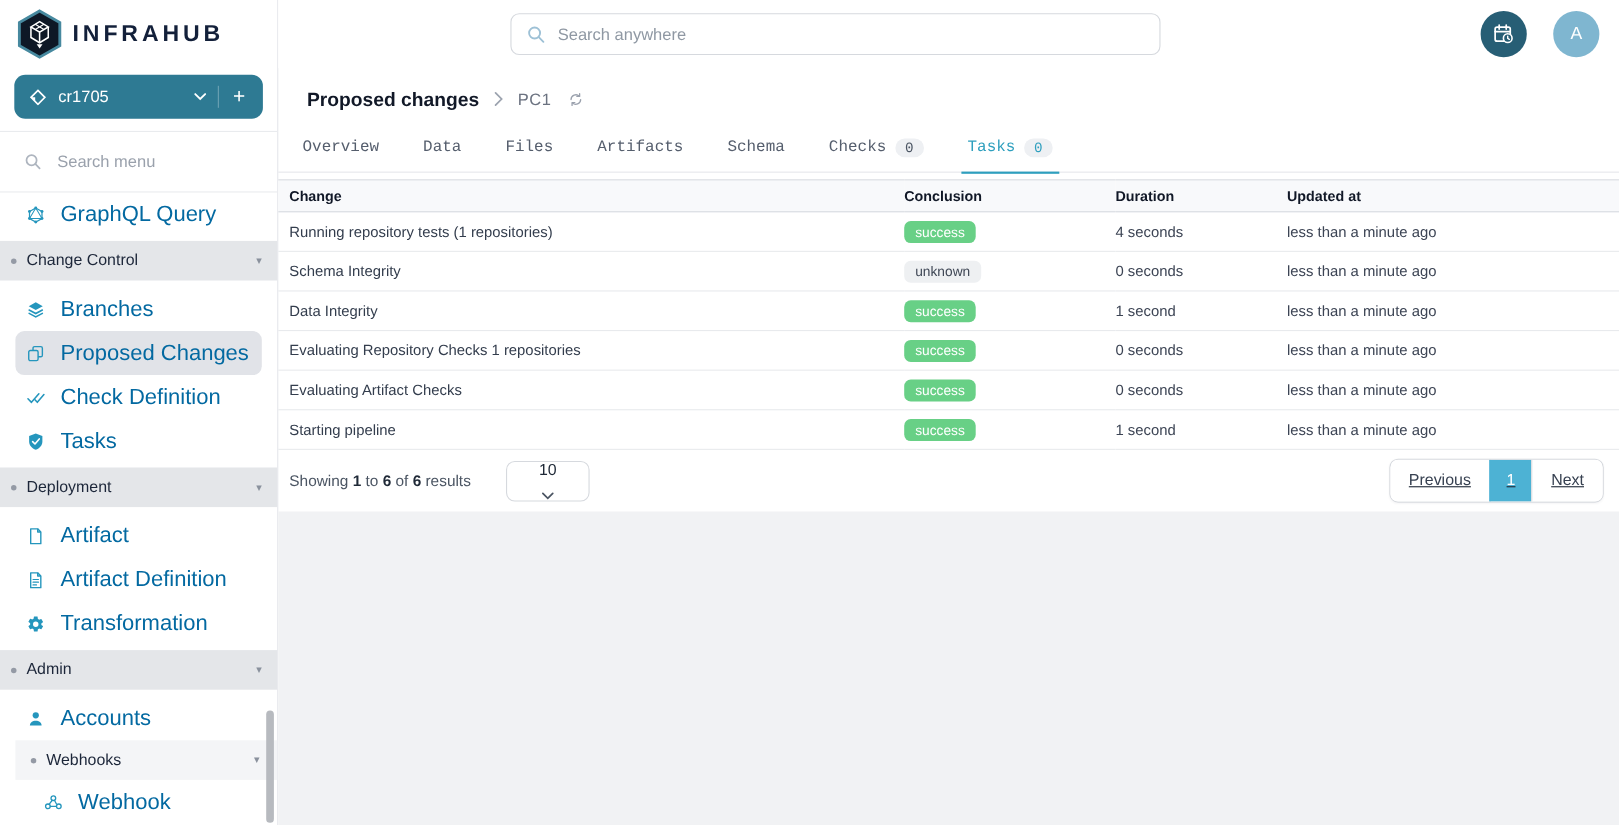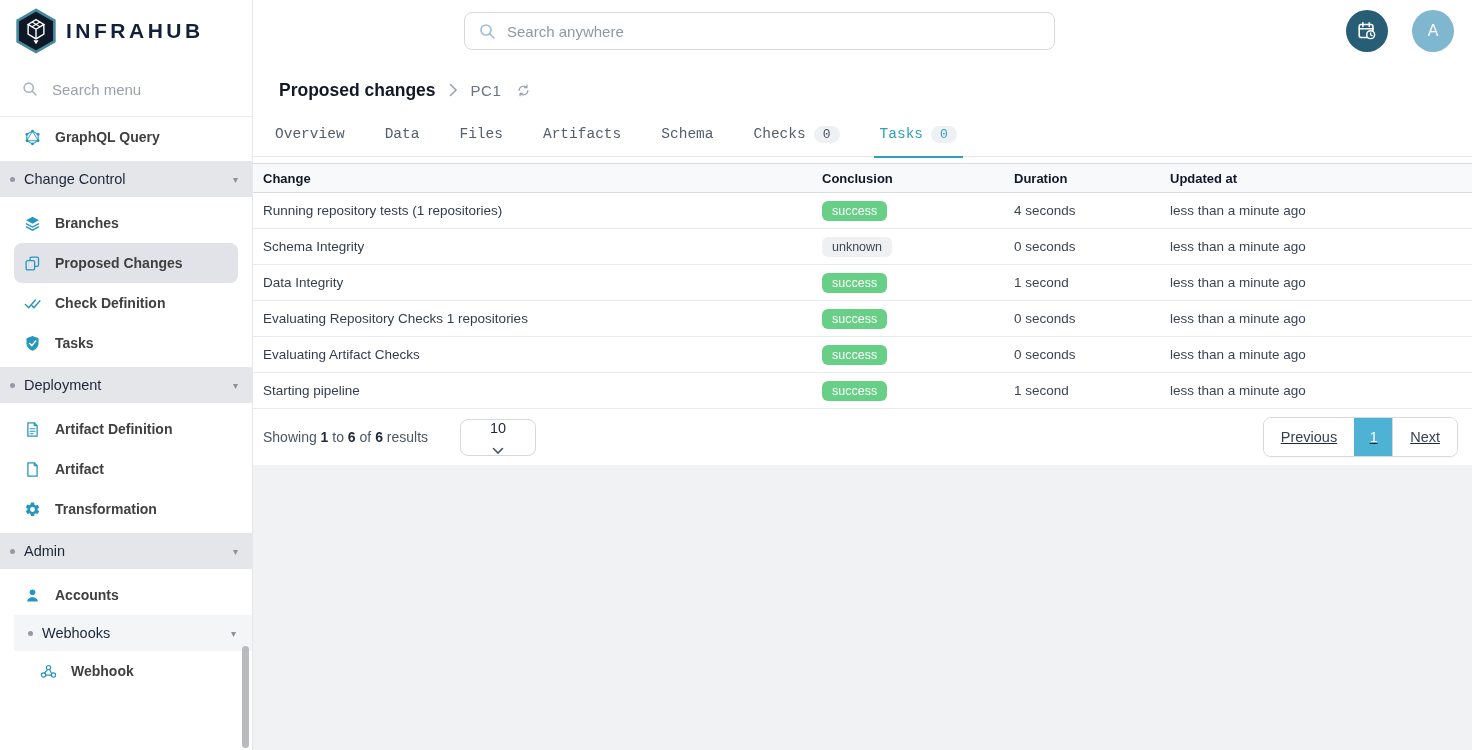--- a/index.html
+++ b/index.html
@@ -20,21 +20,21 @@
   .branch-divider { width:1px; height:20px; background:rgba(255,255,255,.3); }
   .branch-add { background:none; border:none; color:#fff; font-size:19px; font-weight:400;
     padding:0 6px 0 13px; cursor:pointer; line-height:1; }
   .menu-search { height:55px; display:flex; align-items:center; padding-left:22px; gap:14px;
     border-bottom:1px solid #e9ebee; }
   .menu-search .ph { color:#9aa1ac; font-size:15px; }
   .nav { padding-top:0; }
   .nav-item { height:40px; margin:0 14px; padding-left:10px; display:flex; align-items:center;
     gap:14px; border-radius:8px; cursor:pointer; }
   .nav-item.selected { background:#e1e3e8; }
-  .nav-item .nlabel { font-size:14px; font-weight:700; color:#404040; }
+  .nav-item .nlabel { font-size:20px; font-weight:400; color:#0369a1; }
   .nav-item.sub2 { padding-left:26px; }
   .nav-section { height:36px; margin:4px 0 6px 0; background:#e4e6e9; display:flex;
     align-items:center; padding:0 14px 0 10px; cursor:pointer; }
   .nav-section .dot, .nav-subsection .dot { width:5px; height:5px; border-radius:50%;
     background:#949aa5; margin-right:9px; }
   .nav-section .nlabel, .nav-subsection .nlabel { font-size:14.5px; font-weight:400;
     color:#1c2639; flex:1; }
   .tri { color:#8a919d; font-size:10px; }
   .nav-subsection { height:36px; margin:0 0 0 14px; background:#f4f5f7; display:flex;
     align-items:center; padding:0 16px 0 14px; cursor:pointer; }
@@ -113,20 +113,38 @@
           <polygon points="24,13 33,18.5 24,24 15,18.5" fill="none" stroke="#fff" stroke-width="1.6"></polygon>
           <path d="M19.5 15.8l9 5.4M28.5 15.8l-9 5.4" stroke="#fff" stroke-width="1.2"></path>
           <path d="M15 18.5v11l9 5.5 9-5.5v-11" fill="none" stroke="#fff" stroke-width="1.6"></path>
           <path d="M24 24v11" stroke="#fff" stroke-width="1.6"></path>
           <polygon points="24,41 21,36.5 27,36.5" fill="#fff"></polygon>
         </svg>
       </span>
       <span class="wordmark">INFRAHUB</span>
     </div>
 
+    <div class="branch-wrap">
+      <div class="branch-selector">
+        <span>
+          <svg width="15" height="15" viewBox="0 0 15 15">
+            <path d="M7.5 1.2 L13.8 7.5 L7.5 13.8 L1.2 7.5 Z" fill="none" stroke="#fff" stroke-width="1.5"></path>
+            <path d="M1.2 7.5 L5 11.3 L5 7.5 Z" fill="#fff"></path>
+          </svg>
+        </span>
+        <span class="branch-name">cr1705</span>
+        <span class="branch-caret">
+          <svg width="12" height="8" viewBox="0 0 12 8">
+              <path d="M1.5 1.5 L6 6 L10.5 1.5" fill="none" stroke="#fff" stroke-width="1.7" stroke-linecap="round"></path>
+            </svg>
+        </span>
+        <span class="branch-divider"></span>
+        <button class="branch-add">+</button>
+      </div>
+    </div>
 
     <div class="menu-search">
       <span>
         <svg width="16" height="16" viewBox="0 0 16 16">
             <circle cx="6.7" cy="6.7" r="4.6" fill="none" stroke="#aeb5bf" stroke-width="1.6"></circle>
             <path d="M10.3 10.3 L14 14" stroke="#aeb5bf" stroke-width="1.6" stroke-linecap="round"></path>
           </svg>
       </span>
       <span class="ph">Search menu</span>
     </div>
@@ -200,34 +218,34 @@
         <span class="dot"></span>
         <span class="nlabel">Deployment</span>
         <span class="tri">▾</span>
       </div>
 
       <div class="nav-item">
         <span class="nico">
           <svg width="17" height="17" viewBox="0 0 24 24">
               <path d="M5.5 2.5h9l4 4v15h-13z" fill="none" stroke="#2596bd" stroke-width="1.8" stroke-linejoin="round"></path>
               <path d="M14.5 2.5v4h4" fill="none" stroke="#2596bd" stroke-width="1.8" stroke-linejoin="round"></path>
-              <path d="M8.5 11h7M8.5 14.5h7M8.5 18h4.5" stroke="#2596bd" stroke-width="1.5" stroke-linecap="round"></path>
-            </svg>
-        </span>
-        <span class="nlabel">Artifact Definition</span>
+            </svg>
+        </span>
+        <span class="nlabel">Artifact</span>
       </div>
 
       <div class="nav-item">
         <span class="nico">
           <svg width="17" height="17" viewBox="0 0 24 24">
               <path d="M5.5 2.5h9l4 4v15h-13z" fill="none" stroke="#2596bd" stroke-width="1.8" stroke-linejoin="round"></path>
               <path d="M14.5 2.5v4h4" fill="none" stroke="#2596bd" stroke-width="1.8" stroke-linejoin="round"></path>
-            </svg>
-        </span>
-        <span class="nlabel">Artifact</span>
+              <path d="M8.5 11h7M8.5 14.5h7M8.5 18h4.5" stroke="#2596bd" stroke-width="1.5" stroke-linecap="round"></path>
+            </svg>
+        </span>
+        <span class="nlabel">Artifact Definition</span>
       </div>
 
       <div class="nav-item">
         <span class="nico">
           <svg width="17" height="17" viewBox="0 0 24 24">
               <path fill="#2596bd" d="M19.14,12.94a7.49,7.49,0,0,0,.05-.94,7.49,7.49,0,0,0-.05-.94l2.03-1.58a.5.5,0,0,0,.12-.64l-1.92-3.32a.5.5,0,0,0-.61-.22l-2.39.96a7.3,7.3,0,0,0-1.62-.94l-.36-2.54A.5.5,0,0,0,13.9,2H10.1a.5.5,0,0,0-.49.42l-.36,2.54a7.3,7.3,0,0,0-1.62.94l-2.39-.96a.5.5,0,0,0-.61.22L2.71,8.48a.5.5,0,0,0,.12.64l2.03,1.58a7.49,7.49,0,0,0-.05.94,7.49,7.49,0,0,0,.05.94L2.83,14.16a.5.5,0,0,0-.12.64l1.92,3.32a.5.5,0,0,0,.61.22l2.39-.96a7.3,7.3,0,0,0,1.62.94l.36,2.54a.5.5,0,0,0,.49.42h3.8a.5.5,0,0,0,.49-.42l.36-2.54a7.3,7.3,0,0,0,1.62-.94l2.39.96a.5.5,0,0,0,.61-.22l1.92-3.32a.5.5,0,0,0-.12-.64ZM12,15.5A3.5,3.5,0,1,1,15.5,12,3.5,3.5,0,0,1,12,15.5Z"></path>
             </svg>
         </span>
         <span class="nlabel">Transformation</span>
       </div>

